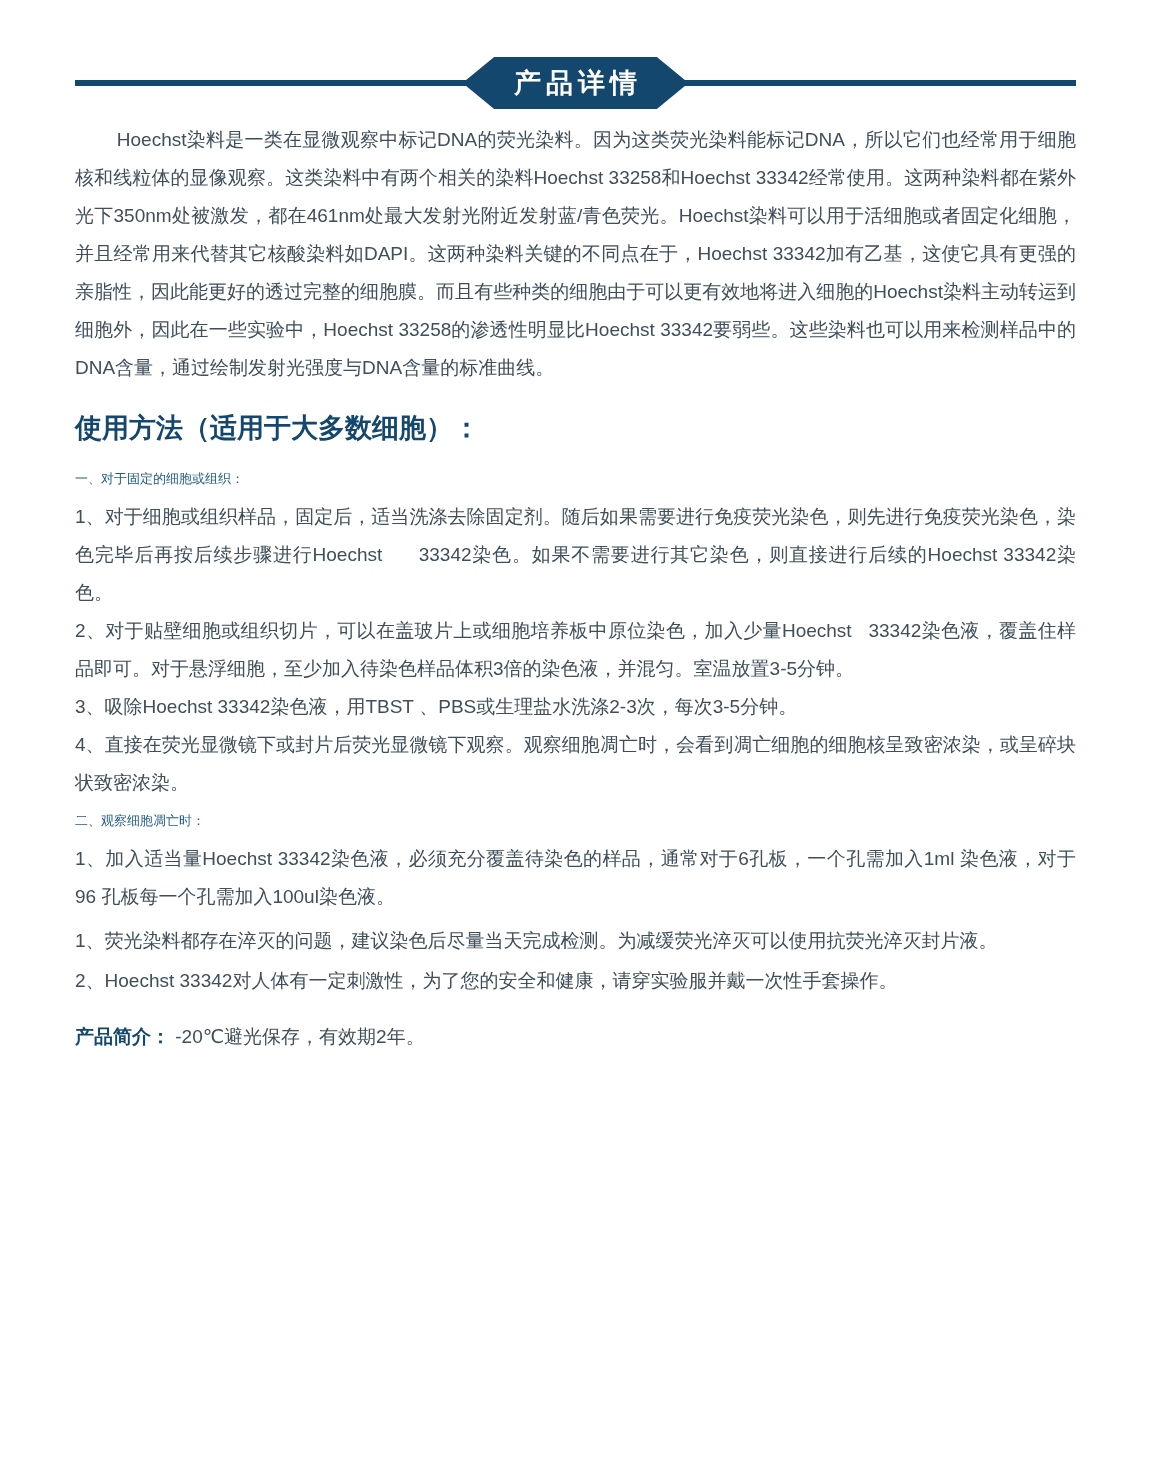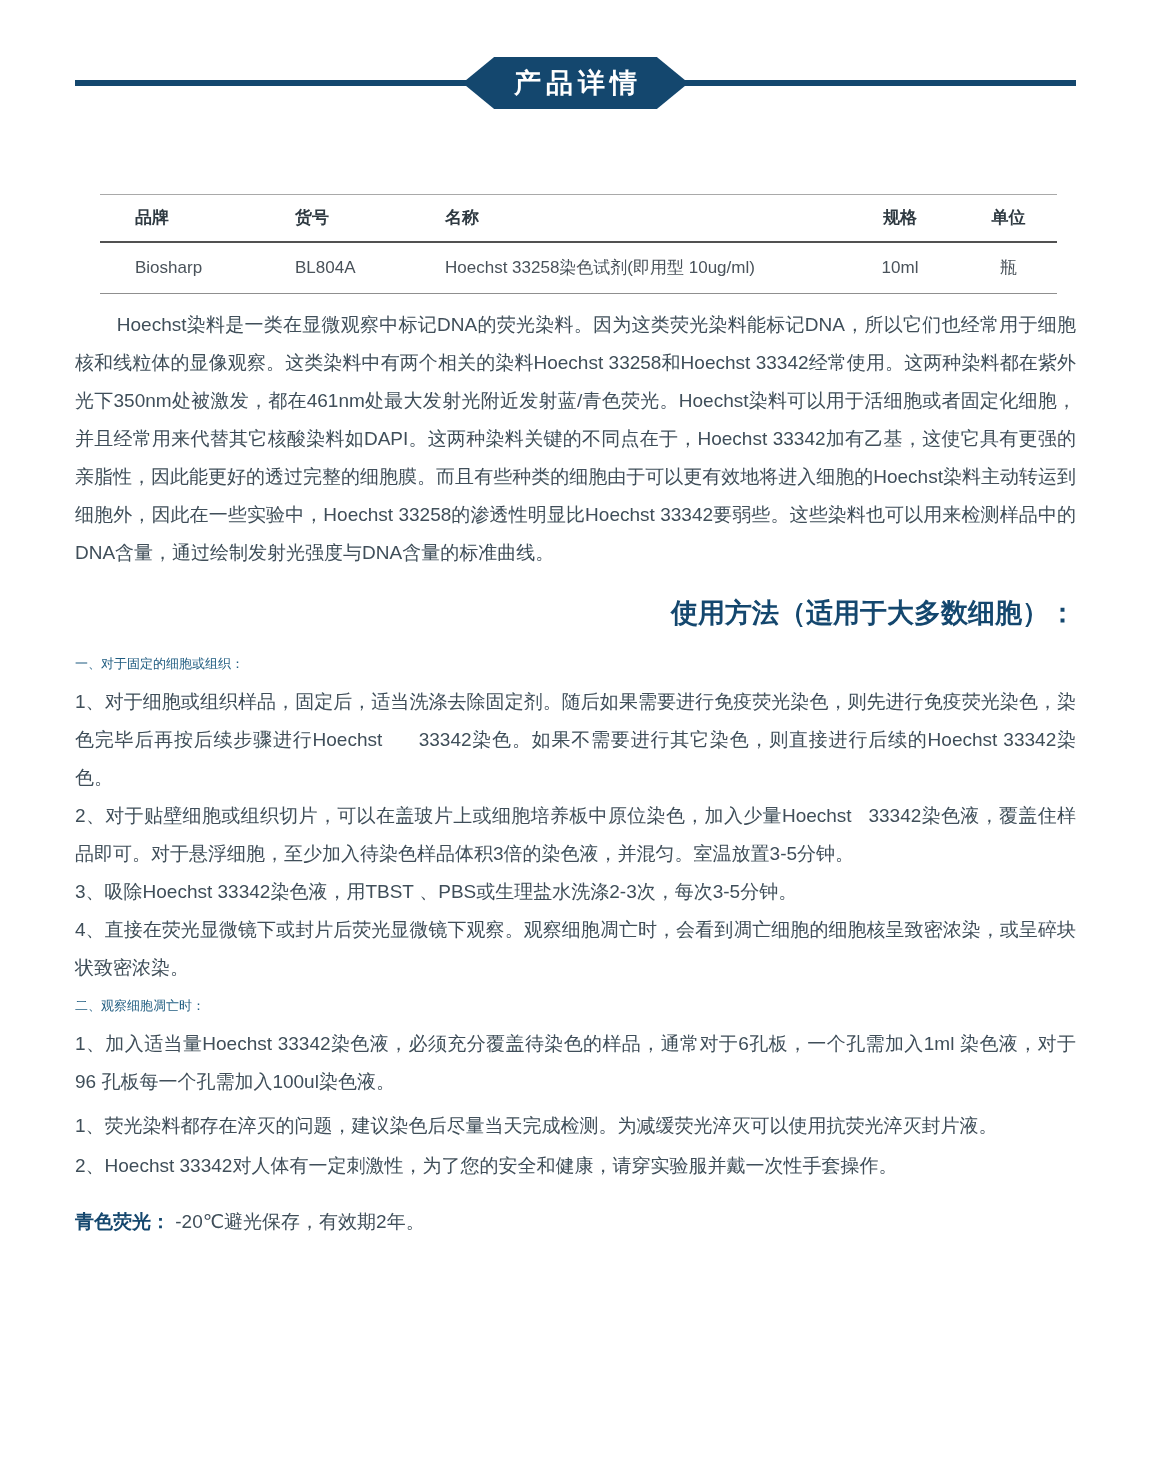--- a/index.html
+++ b/index.html
@@ -87,21 +87,21 @@
   
   .content { padding: 0 75px; }
 
   h2.section-heading {
     font-size: 27px;
     font-weight: bold;
     color: var(--navy, #14476e);
     line-height: 1.3;
   }
   .intro-heading   { margin-top: 58px; }
-  .usage-heading   { margin-top: 24px; text-align: right; }
+  .usage-heading   { margin-top: 24px; }
   .notes-heading   { margin-top: 26px; }
 
   p.body-text {
     font-size: 19px;
     line-height: 38px;
     color: var(--body, #3f4e59);
     text-align: justify;
   }
   p.indent { text-indent: 2.2em; margin-top: 12px; }
 
@@ -131,58 +131,38 @@
 
 <div class="page">
 
   <div class="banner">
     <div class="banner-line"></div>
     <div class="banner-badge">
       <span>产品详情</span>
     </div>
   </div>
 
-  <table class="product-table">
-    <thead>
-      <tr>
-        <th class="col-brand">品牌</th>
-        <th class="col-code">货号</th>
-        <th class="col-name">名称</th>
-        <th class="col-spec">规格</th>
-        <th class="col-unit">单位</th>
-      </tr>
-    </thead>
-    <tbody>
-      <tr>
-        <td class="col-brand">Biosharp</td>
-        <td class="col-code">BL804A</td>
-        <td class="col-name">Hoechst 33258染色试剂(即用型 10ug/ml)</td>
-        <td class="col-spec">10ml</td>
-        <td class="col-unit">瓶</td>
-      </tr>
-    </tbody>
-  </table>
 
   <div class="content">
 
     <p class="body-text indent">Hoechst染料是一类在显微观察中标记DNA的荧光染料。因为这类荧光染料能标记DNA，所以它们也经常用于细胞核和线粒体的显像观察。这类染料中有两个相关的染料Hoechst&nbsp;33258和Hoechst&nbsp;33342经常使用。这两种染料都在紫外光下350nm处被激发，都在461nm处最大发射光附近发射蓝/青色荧光。Hoechst染料可以用于活细胞或者固定化细胞，并且经常用来代替其它核酸染料如DAPI。这两种染料关键的不同点在于，Hoechst 33342加有乙基，这使它具有更强的亲脂性，因此能更好的透过完整的细胞膜。而且有些种类的细胞由于可以更有效地将进入细胞的Hoechst染料主动转运到细胞外，因此在一些实验中，Hoechst 33258的渗透性明显比Hoechst 33342要弱些。这些染料也可以用来检测样品中的DNA含量，通过绘制发射光强度与DNA含量的标准曲线。</p>
 
     <h2 class="section-heading usage-heading">使用方法（适用于大多数细胞）：</h2>
 
     <p class="sub-heading sub-first">一、对于固定的细胞或组织：</p>
     <p class="body-text">1、对于细胞或组织样品，固定后，适当洗涤去除固定剂。随后如果需要进行免疫荧光染色，则先进行免疫荧光染色，染色完毕后再按后续步骤进行Hoechst&nbsp;&nbsp;&nbsp;&nbsp;&nbsp;&nbsp;33342染色。如果不需要进行其它染色，则直接进行后续的Hoechst 33342染色。</p>
     <p class="body-text">2、对于贴壁细胞或组织切片，可以在盖玻片上或细胞培养板中原位染色，加入少量Hoechst&nbsp;&nbsp;&nbsp;33342染色液，覆盖住样品即可。对于悬浮细胞，至少加入待染色样品体积3倍的染色液，并混匀。室温放置3-5分钟。</p>
     <p class="body-text">3、吸除Hoechst 33342染色液，用TBST&nbsp;、PBS或生理盐水洗涤2-3次，每次3-5分钟。</p>
     <p class="body-text">4、直接在荧光显微镜下或封片后荧光显微镜下观察。观察细胞凋亡时，会看到凋亡细胞的细胞核呈致密浓染，或呈碎块状致密浓染。</p>
 
     <p class="sub-heading">二、观察细胞凋亡时：</p>
     <p class="body-text">1、加入适当量Hoechst 33342染色液，必须充分覆盖待染色的样品，通常对于6孔板，一个孔需加入1ml 染色液，对于96 孔板每一个孔需加入100ul染色液。</p>
 
     <p class="body-text note-item">1、荧光染料都存在淬灭的问题，建议染色后尽量当天完成检测。为减缓荧光淬灭可以使用抗荧光淬灭封片液。</p>
     <p class="body-text note-item">2、Hoechst 33342对人体有一定刺激性，为了您的安全和健康，请穿实验服并戴一次性手套操作。</p>
 
     <p class="storage-line">
-      <span class="storage-label">青色荧光：</span>
+      <span class="storage-label">产品简介：</span>
       <span class="storage-value">-20℃避光保存，有效期2年。</span>
     </p>
 
   </div>
 </div>
 
 </body></html>

